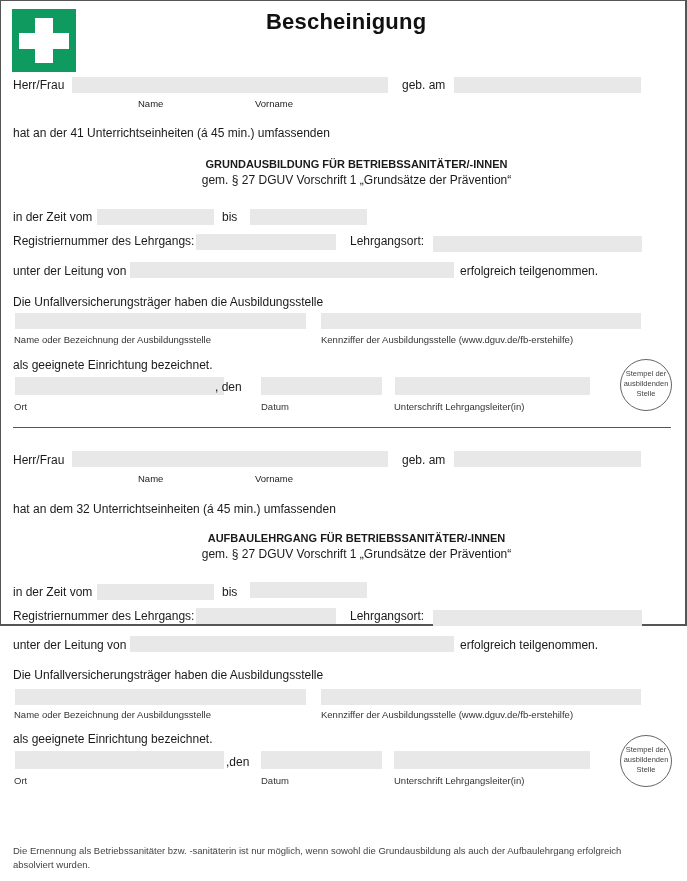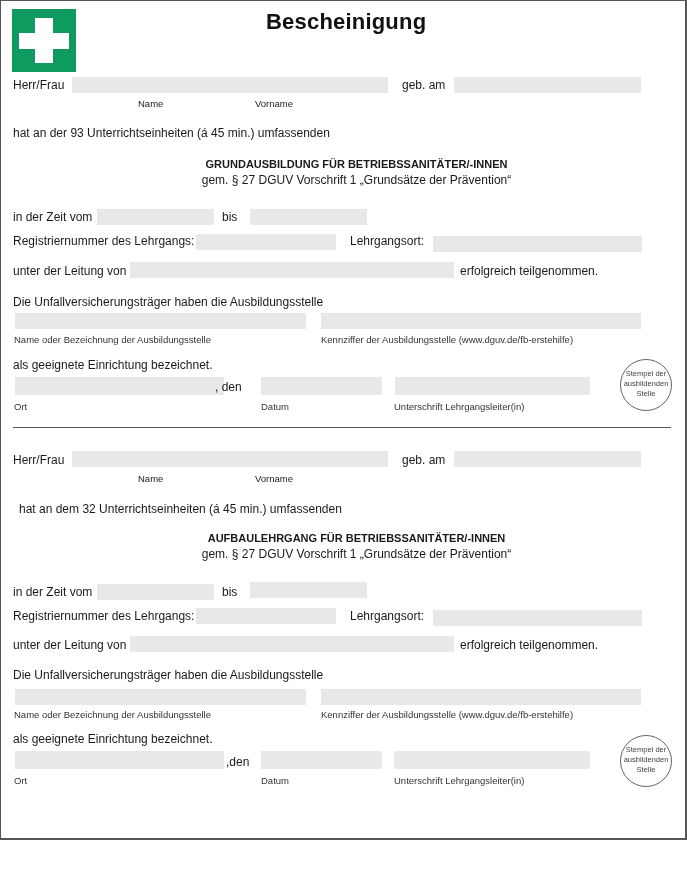--- a/index.html
+++ b/index.html
@@ -1,18 +1,18 @@
 <!DOCTYPE html>
 <html><head>
 <meta charset="utf-8">
 <style>
   * { box-sizing: border-box; margin: 0; padding: 0; }
   html, body { width: 687px; height: 881px; background: #ffffff; overflow: hidden; }
   body { font-family: "Liberation Sans", sans-serif; color: #1a1a1a; position: relative; }
-  .page { position: absolute; left: 0; top: 0; width: 687px; height: 840px; border: 1px solid #555; border-right-width: 2px; border-bottom-width: 2px; text-decoration: underline; }
+  .page { position: absolute; left: 0; top: 0; width: 687px; height: 626px; border: 1px solid #555; border-right-width: 2px; border-bottom-width: 2px; text-decoration: underline; }
   .abs { position: absolute; white-space: nowrap; }
   .field { position: absolute; background: #e8e8e8; height: 16px; }
   .t12 { font-size: 12px; }
   .t10 { font-size: 9.5px; color: #222; margin-left: 11px; }
   .t9 { font-size: 9.5px; color: #333; }
   .title { font-size: 22px; font-weight: bold; color: #111; letter-spacing: 0.2px; }
   .heading { font-size: 11px; font-weight: bold; }
   .logo { position: absolute; left: 11px; top: 8px; width: 64px; height: 63px; background: #0f9a5f; }
   .logo .v { position: absolute; left: 23px; top: 9px; width: 18px; height: 45px; background: #fff; }
   .logo .h { position: absolute; left: 7px; top: 24px; width: 50px; height: 16px; background: #fff; }
@@ -34,21 +34,21 @@
   <div class="abs title" style="left:265px; top:8px;">Bescheinigung</div>
 
   <div>
     <div class="abs t12" style="left:12px; top:77px;">Herr/Frau</div>
     <div class="field" style="left:71px; top:76px; width:316px;"></div>
     <div class="abs t12" style="left:401px; top:77px;">geb. am</div>
     <div class="field" style="left:453px; top:76px; width:187px;"></div>
     <div class="abs t10" style="left:126px; top:97px;">Name</div>
     <div class="abs t10" style="left:243px; top:97px;">Vorname</div>
 
-    <div class="abs t12" style="left:12px; top:125px;">hat an der 93 Unterrichtseinheiten (á 45 min.) umfassenden</div>
+    <div class="abs t12" style="left:12px; top:125px;">hat an der 41 Unterrichtseinheiten (á 45 min.) umfassenden</div>
 
     <div class="center heading" style="top:157px;">GRUNDAUSBILDUNG FÜR BETRIEBSSANITÄTER/-INNEN</div>
     <div class="center t12" style="top:172px;">gem. § 27 DGUV Vorschrift 1 „Grundsätze der Prävention“</div>
 
     <div class="abs t12" style="left:12px; top:209px;">in der Zeit vom</div>
     <div class="field" style="left:96px; top:208px; width:117px;"></div>
     <div class="abs t12" style="left:221px; top:209px;">bis</div>
     <div class="field" style="left:249px; top:208px; width:117px;"></div>
 
     <div class="abs t12" style="left:12px; top:233px;">Registriernummer des Lehrgangs:</div>
@@ -85,21 +85,21 @@
   <div class="divider" style="top:426px;"></div>
 
   <div>
     <div class="abs t12" style="left:12px; top:452px;">Herr/Frau</div>
     <div class="field" style="left:71px; top:450px; width:316px;"></div>
     <div class="abs t12" style="left:401px; top:452px;">geb. am</div>
     <div class="field" style="left:453px; top:450px; width:187px;"></div>
     <div class="abs t10" style="left:126px; top:472px;">Name</div>
     <div class="abs t10" style="left:243px; top:472px;">Vorname</div>
 
-    <div class="abs t12" style="left:18px; top:501px;">hat an dem 32 Unterrichtseinheiten (á 45 min.) umfassenden</div>
+    <div class="abs t12" style="left:12px; top:501px;">hat an dem 32 Unterrichtseinheiten (á 45 min.) umfassenden</div>
 
     <div class="center heading" style="top:531px;">AUFBAULEHRGANG FÜR BETRIEBSSANITÄTER/-INNEN</div>
     <div class="center t12" style="top:546px;">gem. § 27 DGUV Vorschrift 1 „Grundsätze der Prävention“</div>
 
     <div class="abs t12" style="left:12px; top:584px;">in der Zeit vom</div>
     <div class="field" style="left:96px; top:583px; width:117px;"></div>
     <div class="abs t12" style="left:221px; top:584px;">bis</div>
     <div class="field" style="left:249px; top:581px; width:117px;"></div>
 
     <div class="abs t12" style="left:12px; top:608px;">Registriernummer des Lehrgangs:</div>
@@ -126,13 +126,14 @@
     <div class="abs t9" style="left:260px; top:774px;">Datum</div>
     <div class="abs t9" style="left:393px; top:774px;">Unterschrift Lehrgangsleiter(in)</div>
 
     <div class="stamp" style="left:619px; top:734px;">
       <div>Stempel der</div>
       <div>ausbildenden</div>
       <div>Stelle</div>
     </div>
   </div>
 
+  <div class="footer">Die Ernennung als Betriebssanitäter bzw. -sanitäterin ist nur möglich, wenn sowohl die Grundausbildung als auch der Aufbaulehrgang erfolgreich absolviert wurden.</div>
 </div>
 
 </body></html>

